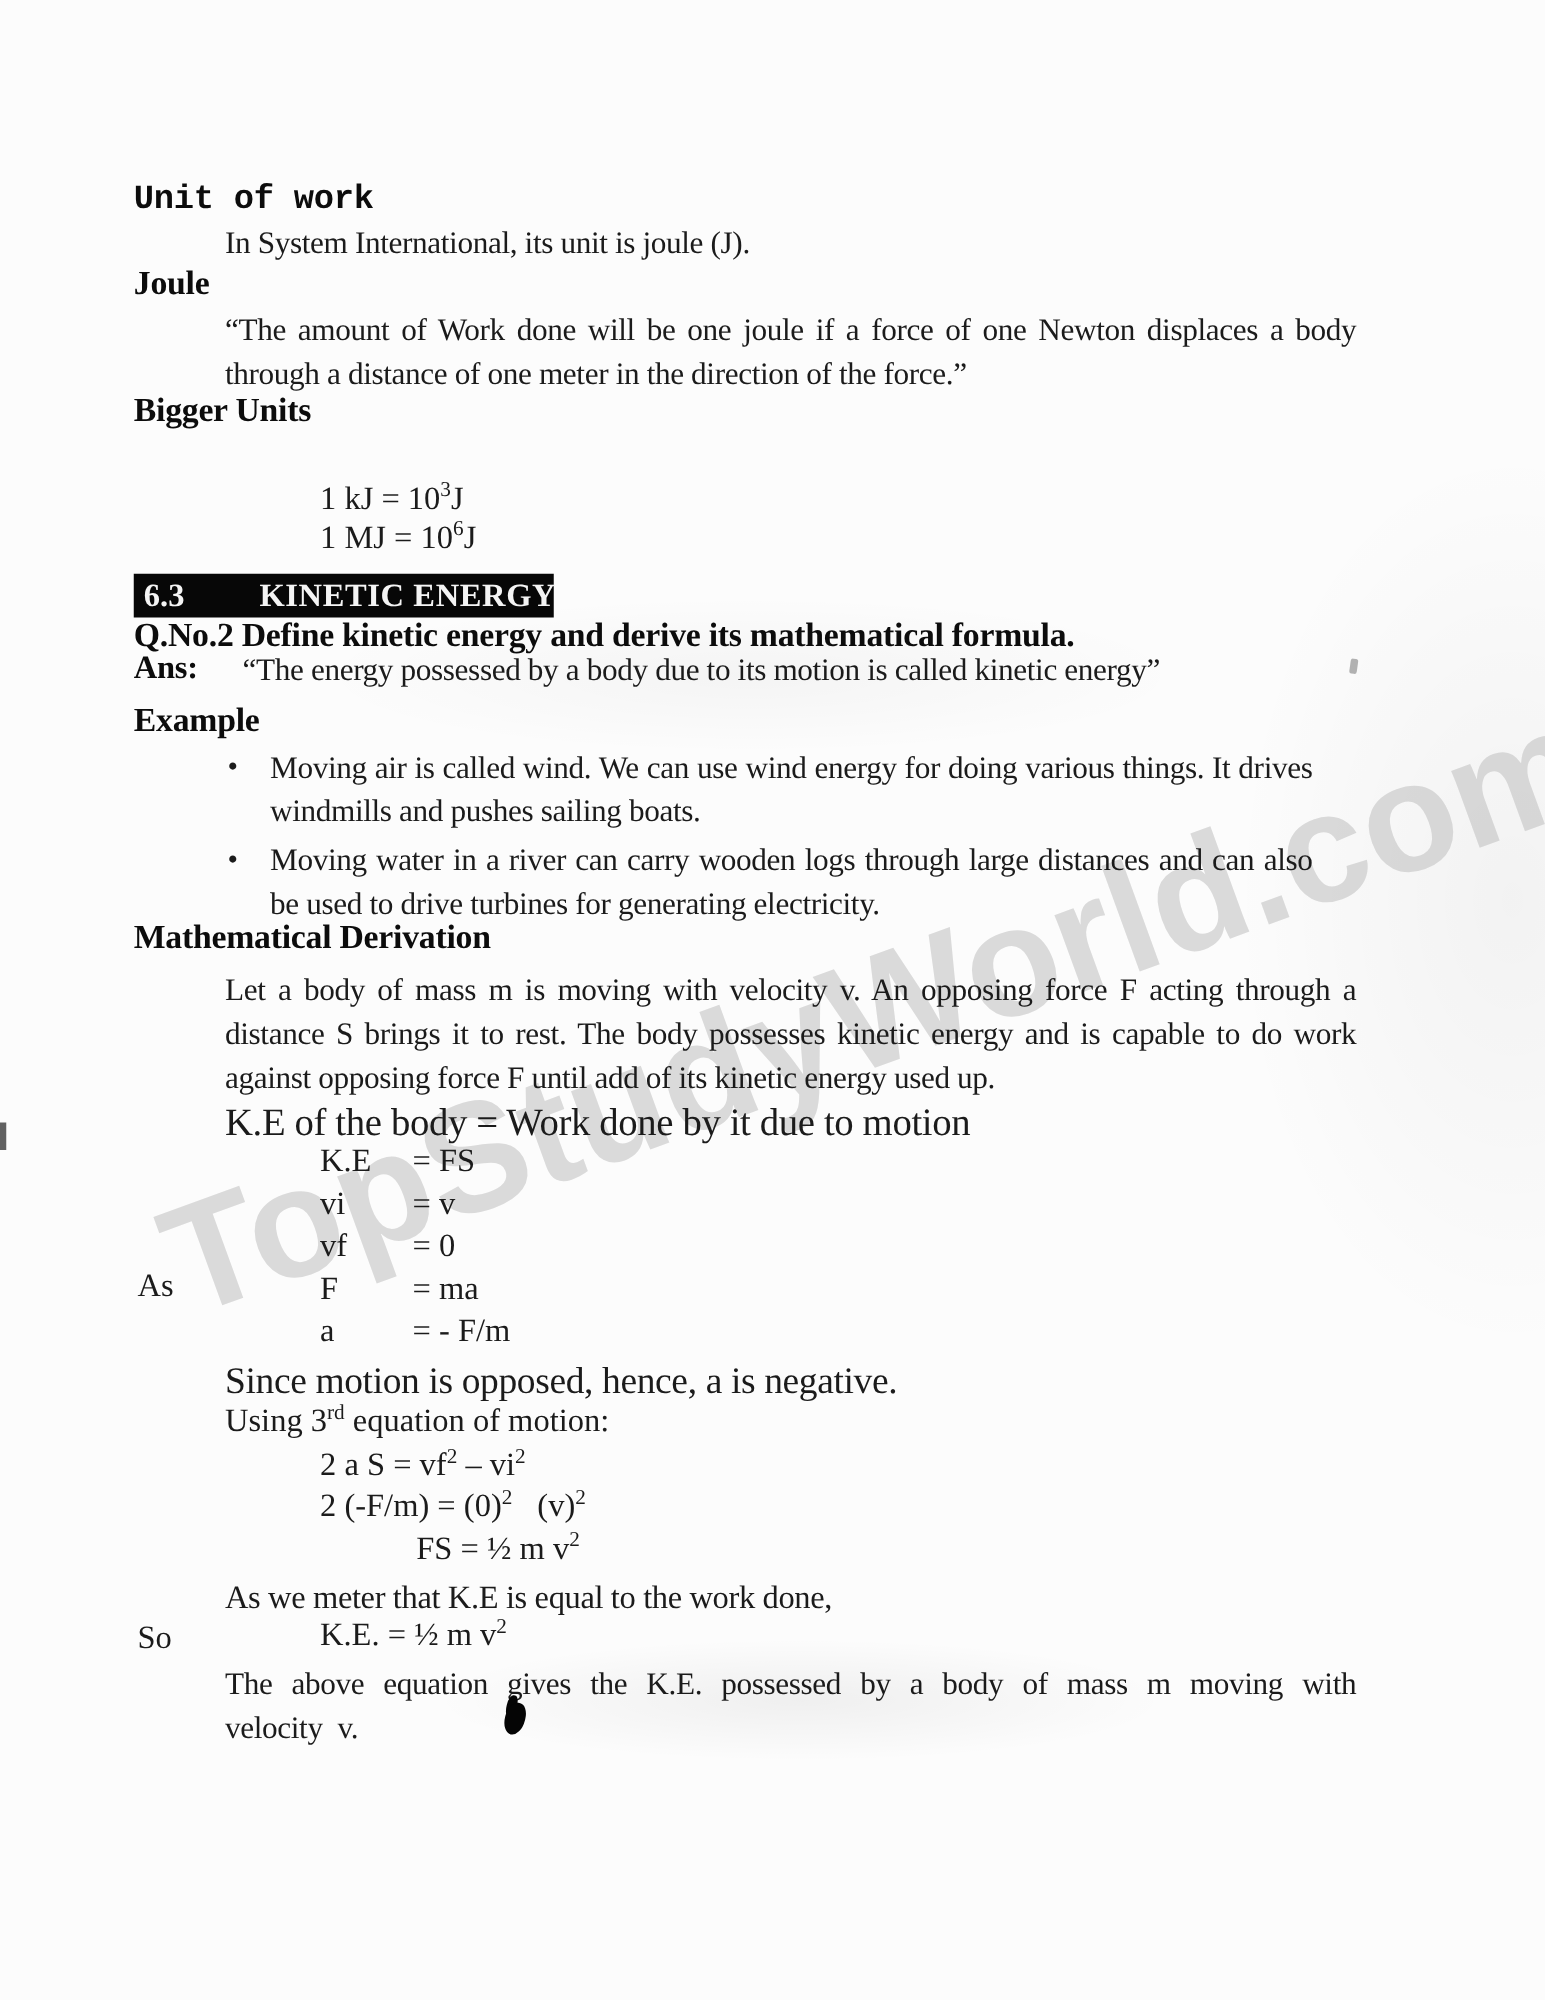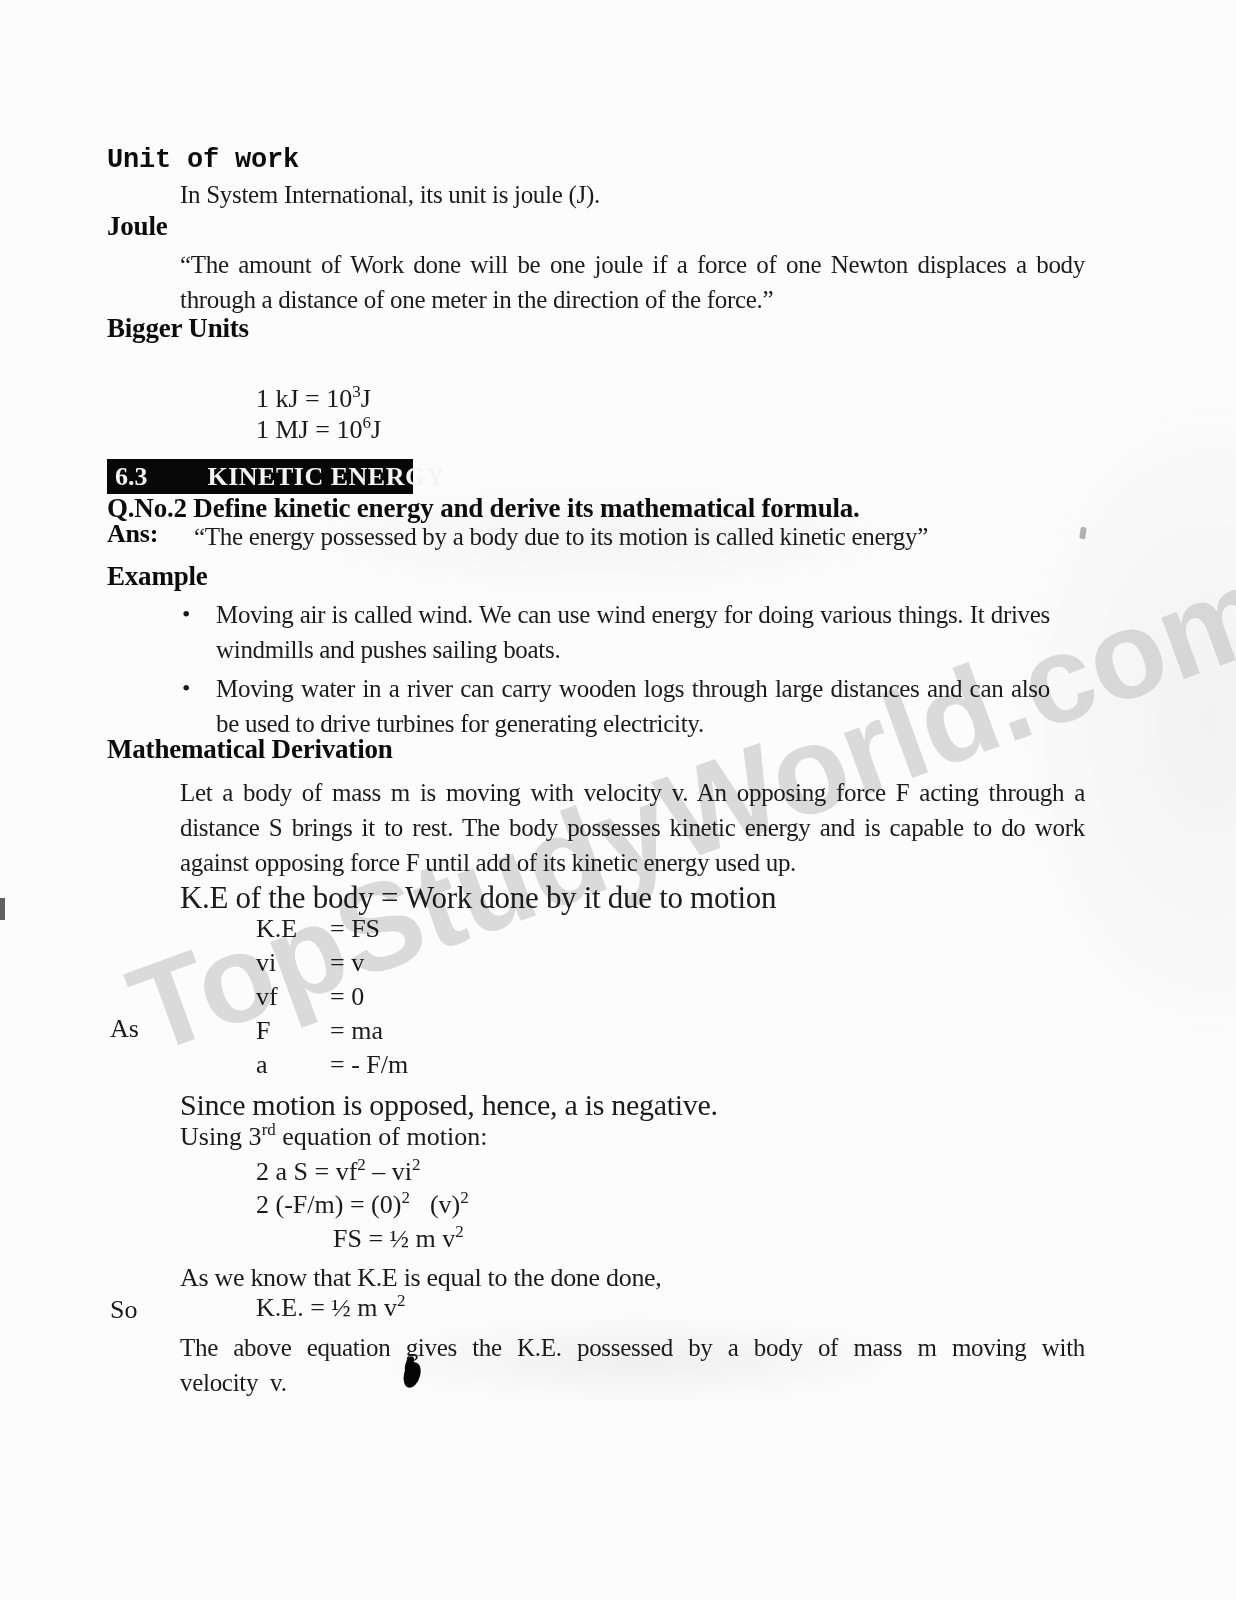--- a/index.html
+++ b/index.html
@@ -20,21 +20,21 @@
   .nw{white-space:nowrap;}
   .eq{font-size:26px;letter-spacing:0;white-space:nowrap;}
   .sp{font-size:17px;position:relative;top:-10px;letter-spacing:0;}
   .wm{
     position:absolute;left:112px;top:948px;z-index:1;
     transform:rotate(-20deg);transform-origin:0 0;
     font-family:"Liberation Sans","DejaVu Sans",sans-serif;font-weight:700;
     font-size:124px;color:#bfbfbf;opacity:.55;white-space:nowrap;
   }
   .bar{
-    position:absolute;left:107px;top:459px;width:306px;height:35px;z-index:2;
+    position:absolute;left:107px;top:459px;width:336px;height:35px;z-index:2;
     background:#070707;color:#f4f4f4;display:flex;align-items:center;
     font-weight:700;font-size:26px;
   }
   .bar .num{margin-left:8px;}
   .bar .title{margin-left:60px;letter-spacing:.5px;white-space:nowrap;}
   .bullets{width:868px;}
   .bullet{display:flex;margin-bottom:4px;}
   .bullet .dot{width:34px;flex:none;font-size:24px;line-height:35px;}
   .eqrow{line-height:34px;font-size:26px;white-space:nowrap;}
   .eqlabel{display:inline-block;width:74px;}
@@ -108,21 +108,21 @@
   </div>
   <div class="abs eq" style="left:110px;top:1014px;">As</div>
 
   <div class="abs t nw" style="left:180px;top:1087px;font-size:30px;">Since motion is opposed, hence, a is negative.</div>
   <div class="abs eq" style="left:180px;top:1122px;"><span>Using 3</span><span class="sp">rd</span><span> equation of motion:</span></div>
 
   <div class="abs eq" style="left:256px;top:1157px;"><span>2 a S = vf</span><span class="sp">2</span><span> – vi</span><span class="sp">2</span></div>
   <div class="abs eq" style="left:256px;top:1190px;"><span>2 (-F/m) = (0)</span><span class="sp">2</span><span style="margin-left:20px;">(v)</span><span class="sp">2</span></div>
   <div class="abs eq" style="left:333px;top:1224px;"><span>FS = ½ m v</span><span class="sp">2</span></div>
 
-  <div class="abs t nw" style="left:180px;top:1260px;font-size:26px;">As we know that K.E is equal to the done done,</div>
+  <div class="abs t nw" style="left:180px;top:1260px;font-size:26px;">As we meter that K.E is equal to the work done,</div>
 
   <div class="abs eq" style="left:110px;top:1295px;">So</div>
   <div class="abs eq" style="left:256px;top:1293px;"><span>K.E. = ½  m v</span><span class="sp">2</span></div>
 
   <div class="abs t just ws" style="left:180px;top:1330px;width:905px;">The above equation gives the K.E. possessed by a body of mass m moving with velocity v.</div>
 
   <div class="inkblot"></div>
   <div class="edge-mark"></div>
 </div>
 

